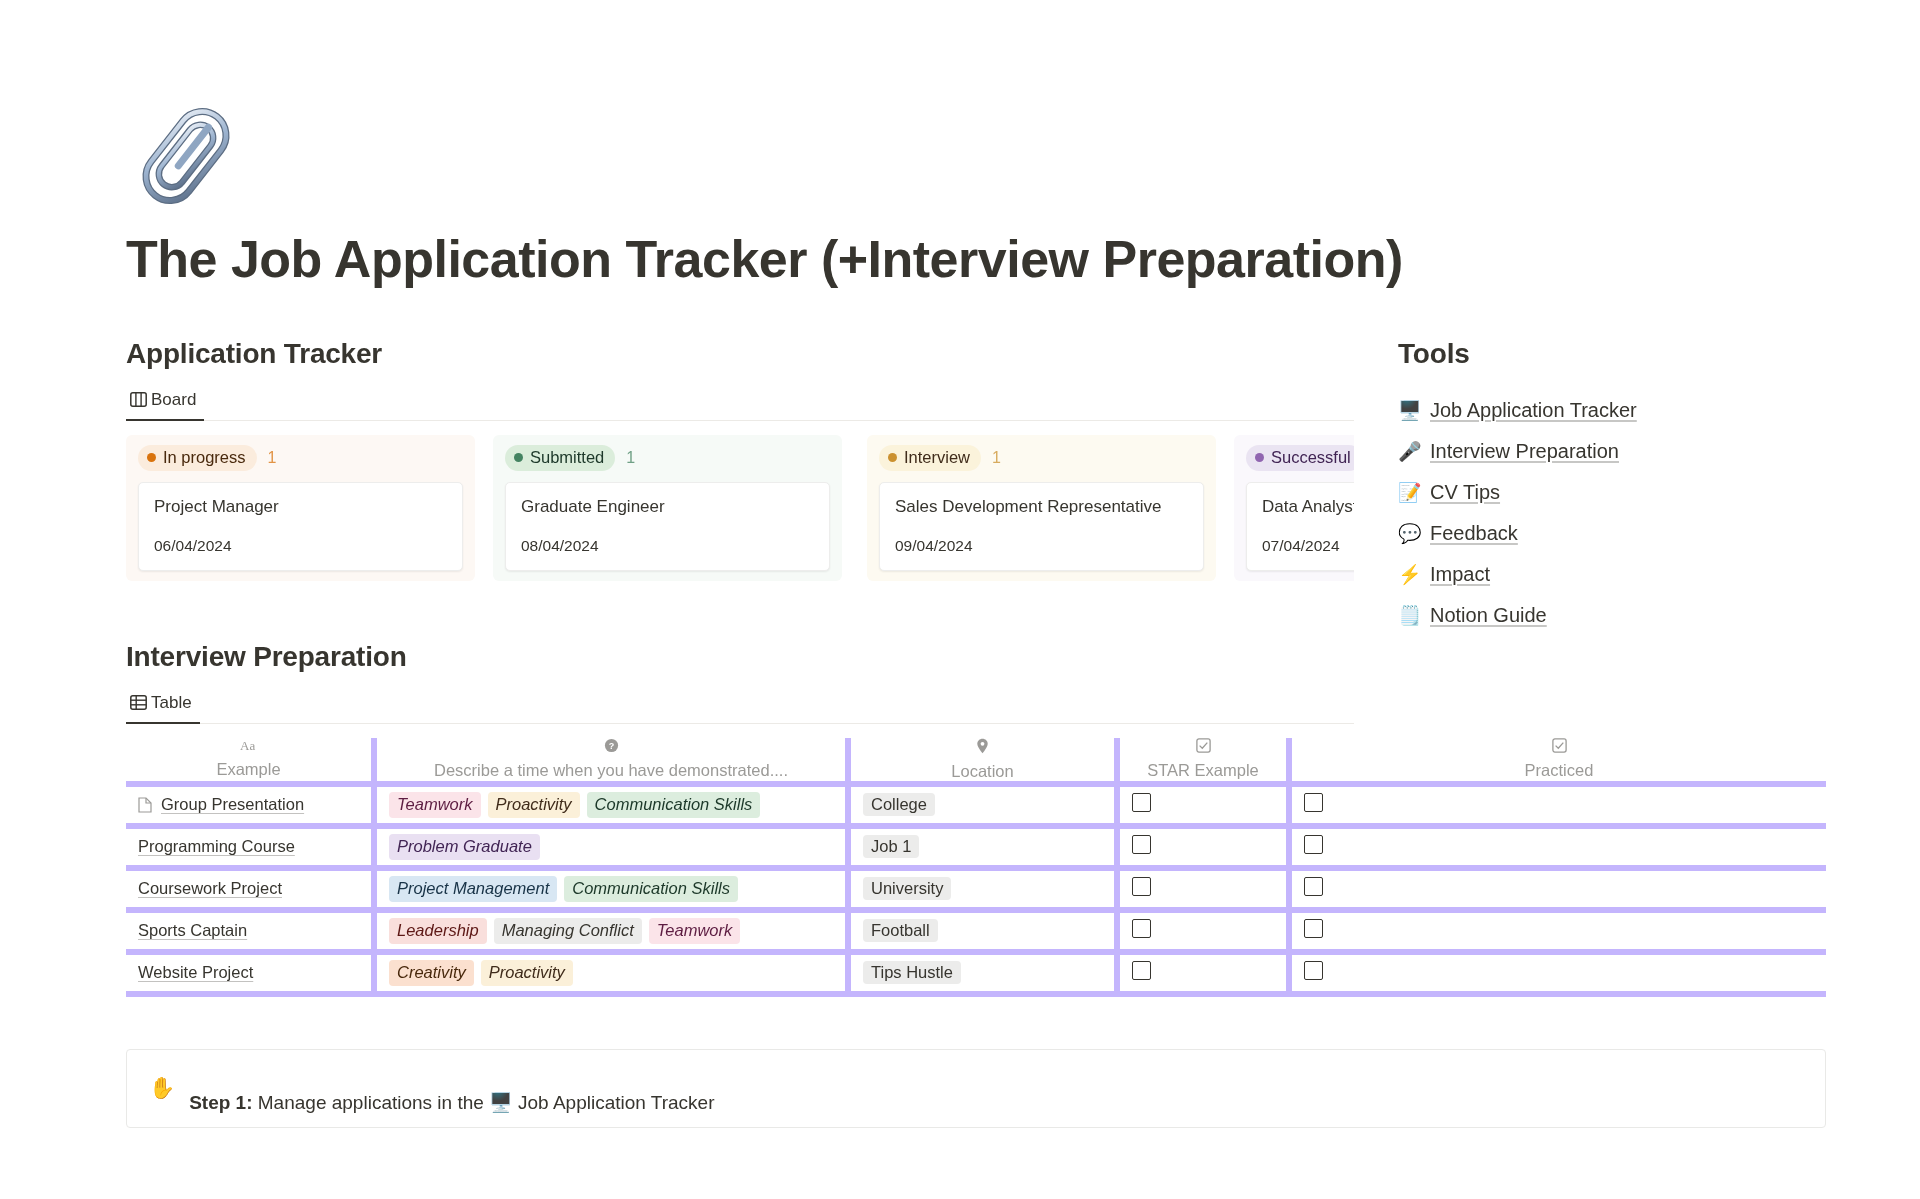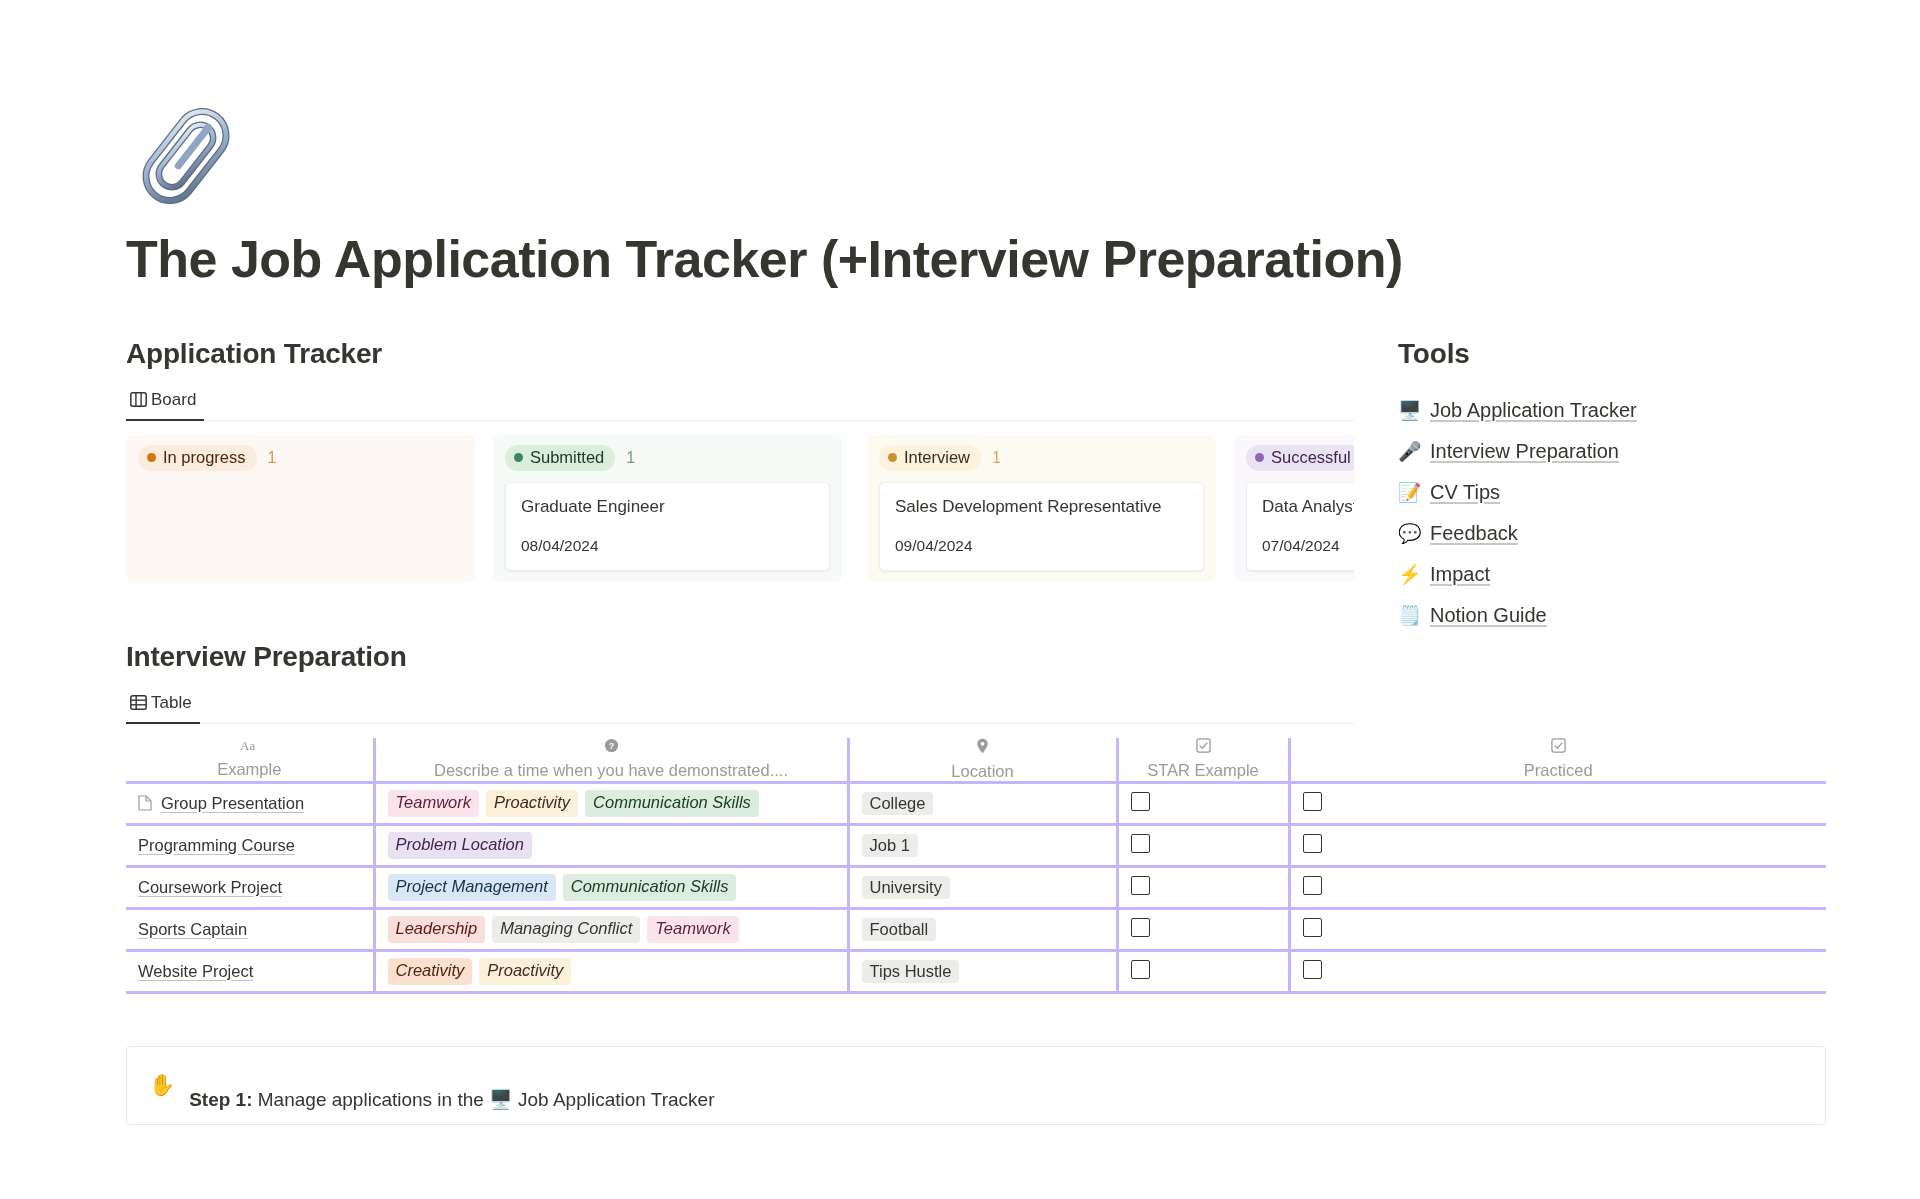--- a/index.html
+++ b/index.html
@@ -137,21 +137,21 @@
 
   
   .table-section { margin-top: 60px; }
   .ntable {
     width: 1700px;
     border-collapse: collapse;
     table-layout: fixed;
     margin-top: 14px;
   }
   .ntable th, .ntable td {
-    border: 3px solid #c4b5fd;
+    border: 6px solid #c4b5fd;
     text-align: left;
     vertical-align: middle;
     padding: 0 12px;
     height: 42px;
     font-weight: 400;
   }
   .ntable th {
     font-size: 16.5px;
     color: #9b9a97;
     height: 40px;
@@ -249,20 +249,24 @@
       </div>
 
       <div class="board" id="board">
           <div class="kcol c0" style="background: rgb(253, 248, 244);">
             <div class="khead">
               <span class="kpill" style="background: rgb(251, 236, 221); color: rgb(73, 41, 13);">
                 <span class="kdot" style="background: rgb(217, 115, 13);"></span>
                 <span>In progress</span>
               </span>
               <span class="kcount" style="color: rgb(217, 115, 13); opacity: 0.75;">1</span>
+            </div>
+            <div class="kcard">
+              <div class="kcard-title">Project Manager</div>
+              <div class="kcard-date">06/04/2024</div>
             </div>
           </div>
           <div class="kcol c1" style="background: rgb(246, 250, 247);">
             <div class="khead">
               <span class="kpill" style="background: rgb(219, 237, 219); color: rgb(28, 56, 41);">
                 <span class="kdot" style="background: rgb(68, 131, 97);"></span>
                 <span>Submitted</span>
               </span>
               <span class="kcount" style="color: rgb(68, 131, 97); opacity: 0.75;">1</span>
             </div>
@@ -385,21 +389,21 @@
                 <td><span class="chk"></span></td>
               </tr>
               <tr>
                 <td>
                   <span class="cell-name">
                     <span class="nm">Programming Course</span>
                   </span>
                 </td>
                 <td>
                   <div class="tags">
-                    <span class="tag" style="background: rgb(233, 224, 242); color: rgb(65, 36, 84);">Problem Location</span>
+                    <span class="tag" style="background: rgb(233, 224, 242); color: rgb(65, 36, 84);">Problem Graduate</span>
                   </div>
                 </td>
                 <td><span class="tag" style="background: rgb(236, 236, 235); color: rgb(55, 53, 47);">Job 1</span></td>
                 <td><span class="chk"></span></td>
                 <td><span class="chk"></span></td>
               </tr>
               <tr>
                 <td>
                   <span class="cell-name">
                     <span class="nm">Coursework Project</span>

